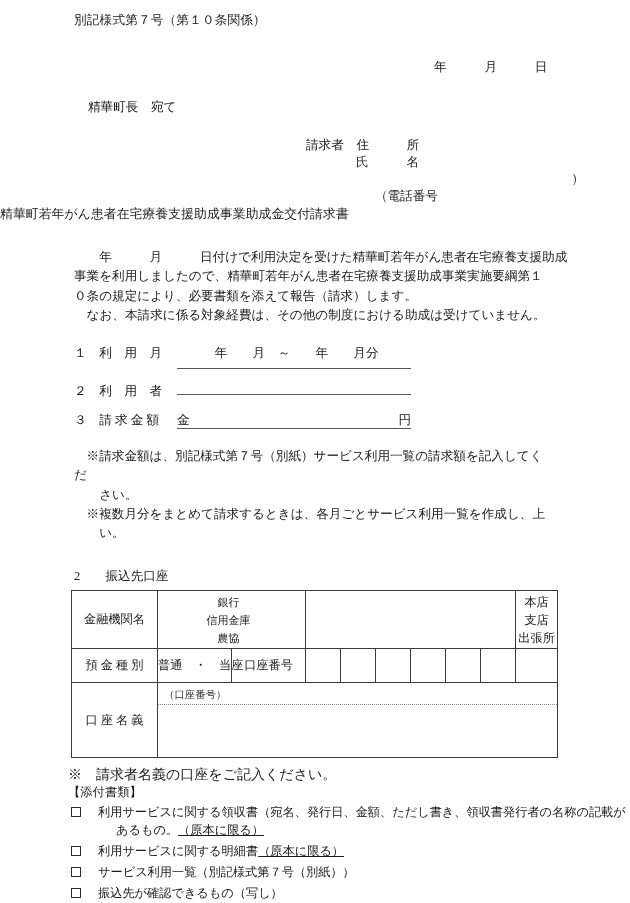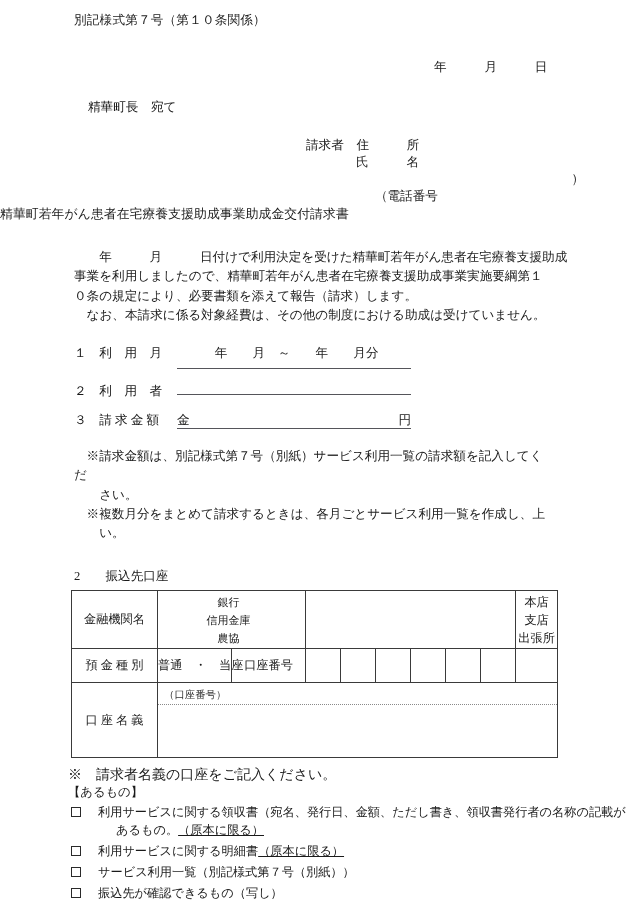--- a/index.html
+++ b/index.html
@@ -315,21 +315,21 @@
         <td class="cell-name-value" colspan="9">
           <div class="furigana-area">（口座番号）</div>
           <div class="name-area"></div>
         </td>
       </tr>
     </tbody>
   </table>
 
   <div class="abs" id="table-note">※　請求者名義の口座をご記入ください。</div>
 
-  <div class="abs" id="attachments-heading">【あるもの】</div>
+  <div class="abs" id="attachments-heading">【添付書類】</div>
 
   <div class="abs" id="attachment-list">
 
     <div class="attach-item">
       <span class="attach-box"></span>
       <span class="attach-text">
         <span class="ln">利用サービスに関する領収書（宛名、発行日、金額、ただし書き、領収書発行者の名称の記載が</span>
         <span class="ln cont"><span>あるもの。</span><span class="u">（原本に限る）</span></span>
       </span>
     </div>

